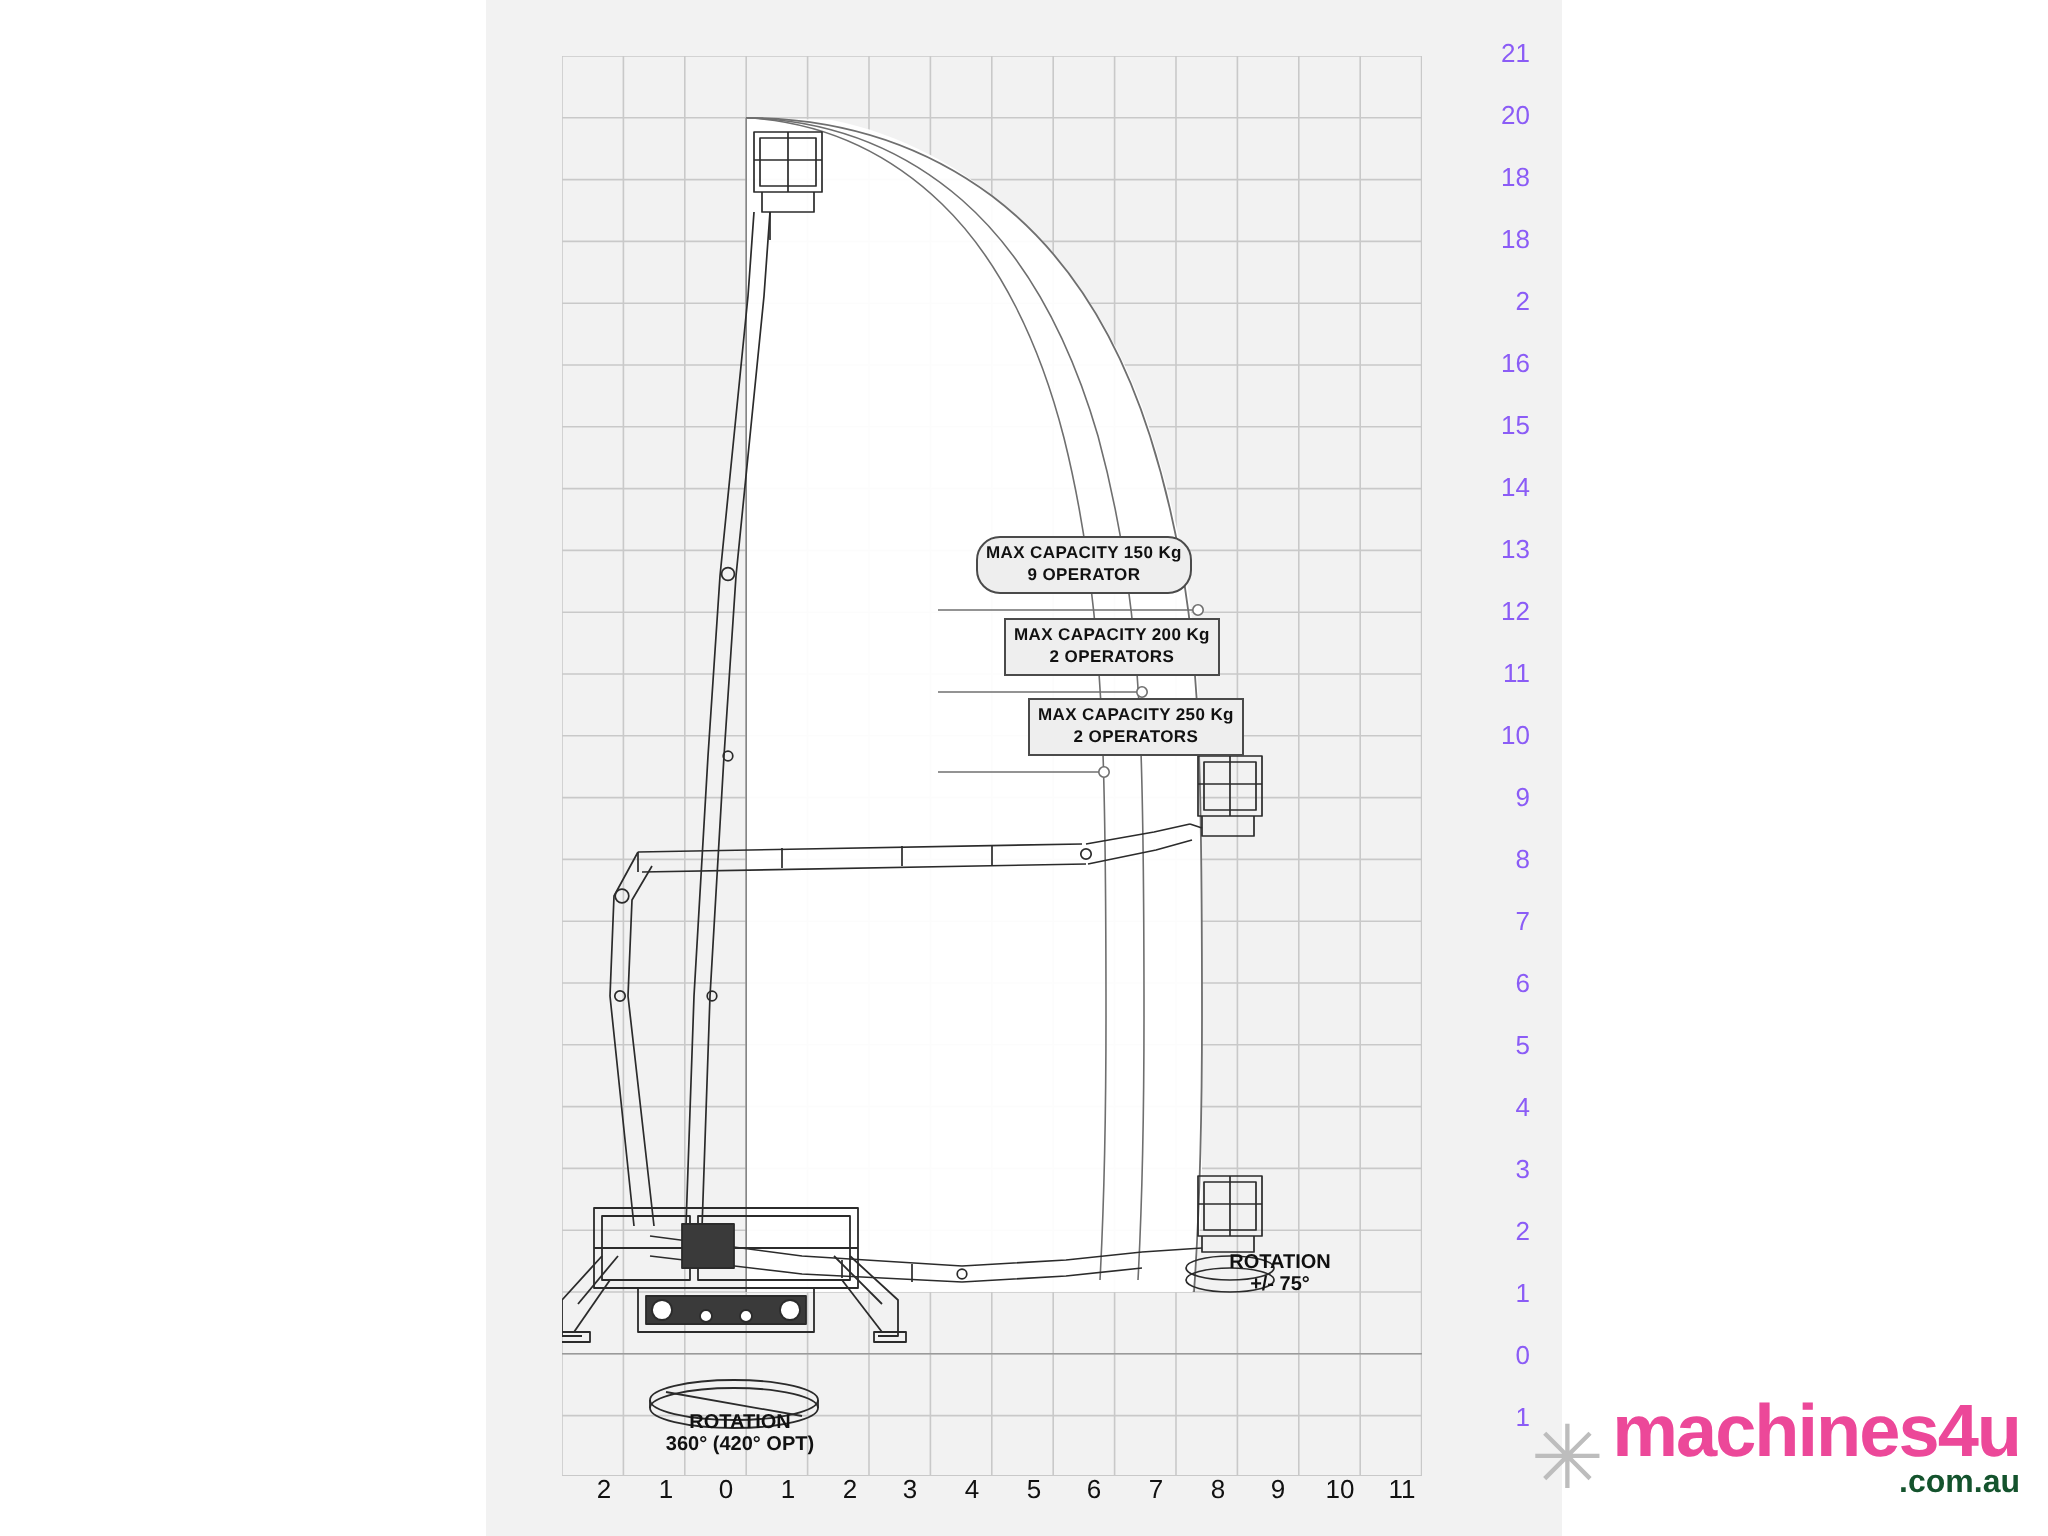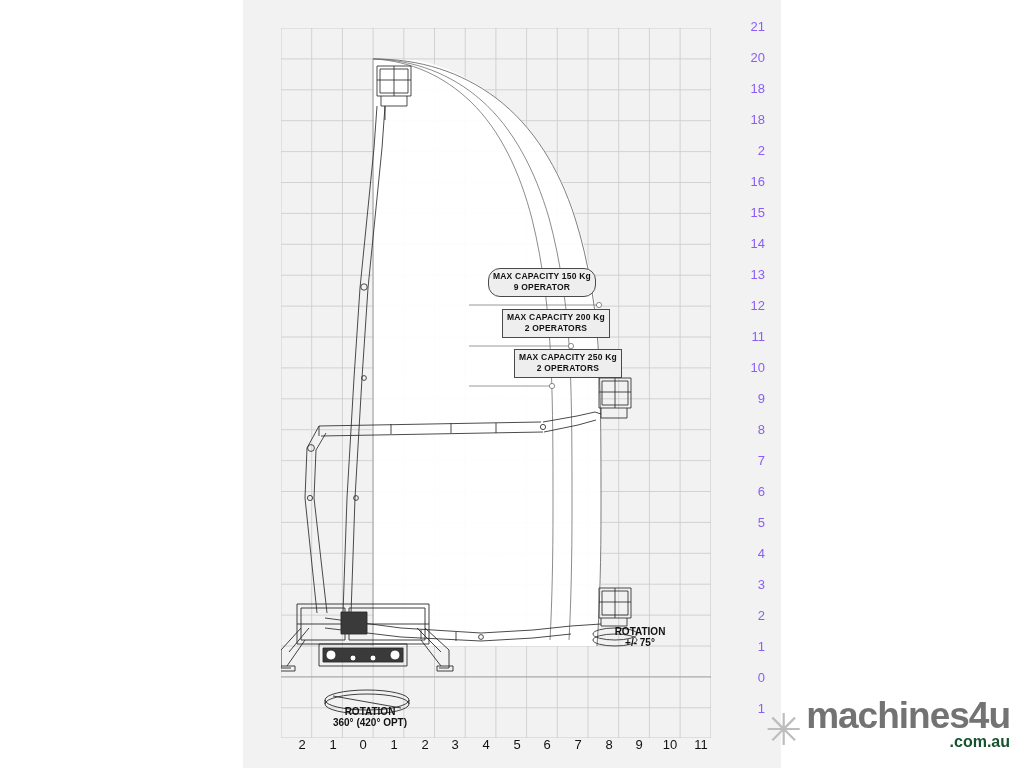--- a/index.html
+++ b/index.html
@@ -121,21 +121,21 @@
   }
   .watermark .wm-text {
     display: flex;
     flex-direction: column;
     align-items: flex-end;
   }
   .watermark .wm-main {
     font-size: 37px;
     line-height: 36px;
     font-weight: bold;
-    color: #737373;
+    color: #ec4899;
     letter-spacing: -1px;
   }
   .watermark .wm-sub {
     font-size: 16px;
     line-height: 16px;
     font-weight: bold;
     color: #14532d;
     letter-spacing: 0px;
   }
 </style>

